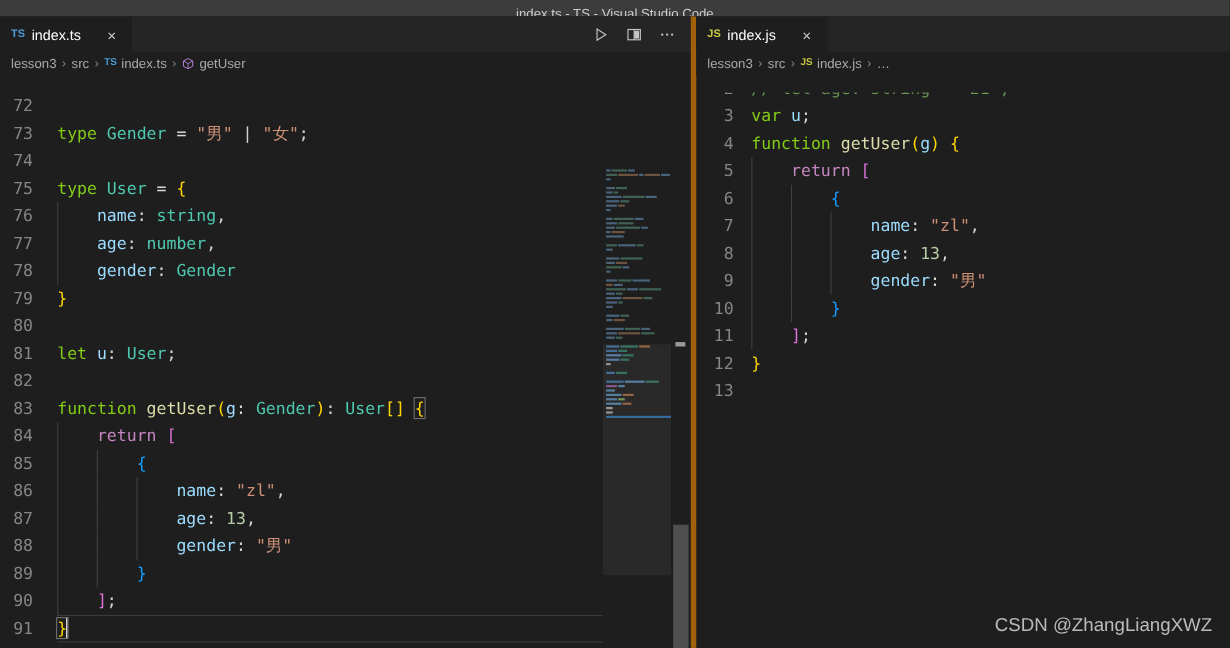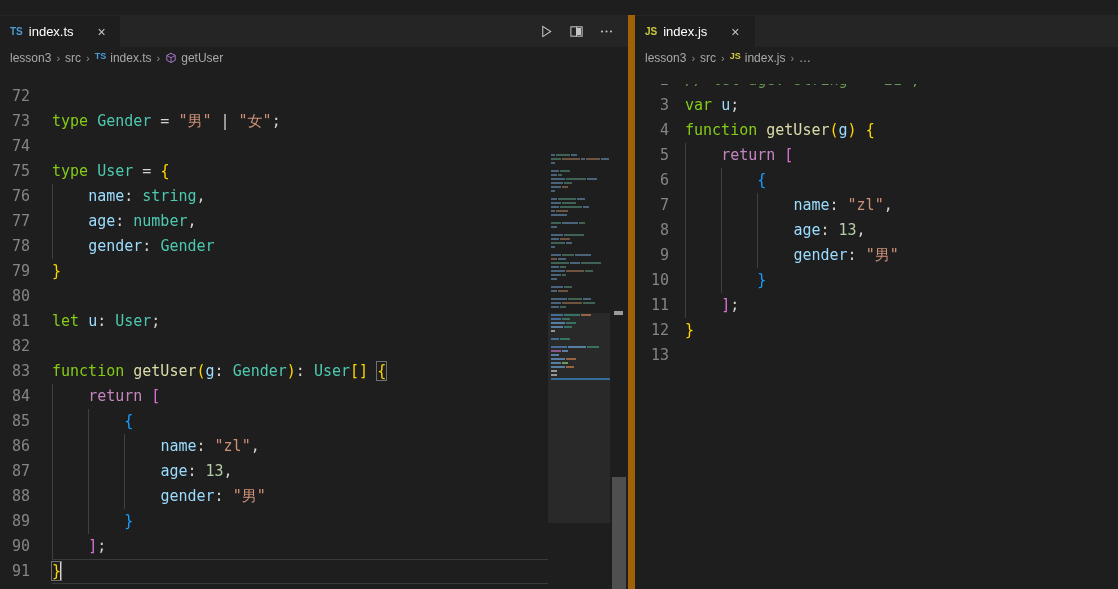--- a/index.html
+++ b/index.html
@@ -16,21 +16,21 @@
     position:absolute; top:0; left:0; width:1118px; height:15px;
     background:#3c3c3c; color:#cccccc;
     display:flex; align-items:flex-end; justify-content:center;
     font-size:12px; overflow:hidden;
   }
   .titlebar .ttxt{ transform:translateY(4px); white-space:nowrap; }
 
   
   .group{ position:absolute; top:15px; bottom:0; background:#1e1e1e; }
   #groupLeft{ left:0; width:628px; }
-  #groupRight{ left:628px; width:490px; border-left:7px solid #a16207;}
+  #groupRight{ left:628px; width:490px; border-left:5px solid #a16207;}
 
   
   .tabbar{
     position:relative; height:32px; background:#252526;
     display:flex; align-items:stretch;
   }
   .tab{
     display:flex; align-items:center; gap:6px;
     padding:0 8px 0 10px; min-width:120px;
     background:#1e1e1e; color:#ffffff;
@@ -145,20 +145,23 @@
     font-family:"Liberation Sans", sans-serif; white-space:nowrap;
   }
   
   .cube{ width:12px; height:12px; display:inline-block; }
 </style>
 </head>
 <body>
 
 <div id="app">
 
+  <div class="titlebar">
+    <span class="ttxt">index.ts - TS - Visual Studio Code</span>
+  </div>
 
   <div class="group" id="groupLeft">
 
     <div class="tabbar">
       <div class="tab active">
         <span class="ficon ts">TS</span>
         <span class="tname">index.ts</span>
         <span class="tclose">×</span>
       </div>
       <div class="tabfill"></div>
@@ -452,13 +455,14 @@
         <span class="bc">
           <span>…</span>
         </span>
       </div>
 
     <div class="inner">
       <div class="codearea"><div class="ln" style="margin-top: -16px;"><div class="lnum">2</div><div class="ltxt"><span class="cmt">// let age: string = "21";</span></div></div><div class="ln"><div class="lnum">3</div><div class="ltxt"><span class="kw">var</span><span class="pun"> </span><span class="prop">u</span><span class="pun">;</span></div></div><div class="ln"><div class="lnum">4</div><div class="ltxt"><span class="kw">function</span><span class="pun"> </span><span class="fn">getUser</span><span class="br1">(</span><span class="prop">g</span><span class="br1">)</span><span class="pun"> </span><span class="br1">{</span></div></div><div class="ln"><div class="lnum">5</div><div class="ltxt"><span class="ig" style="left: 0px;"></span><span class="pun">    </span><span class="ctl">return</span><span class="pun"> </span><span class="br2">[</span></div></div><div class="ln"><div class="lnum">6</div><div class="ltxt"><span class="ig" style="left: 0px;"></span><span class="ig" style="left: 36.12px;"></span><span class="pun">        </span><span class="br3">{</span></div></div><div class="ln"><div class="lnum">7</div><div class="ltxt"><span class="ig" style="left: 0px;"></span><span class="ig" style="left: 36.12px;"></span><span class="ig" style="left: 72.24px;"></span><span class="pun">            </span><span class="prop">name</span><span class="pun">: </span><span class="str">"zl"</span><span class="pun">,</span></div></div><div class="ln"><div class="lnum">8</div><div class="ltxt"><span class="ig" style="left: 0px;"></span><span class="ig" style="left: 36.12px;"></span><span class="ig" style="left: 72.24px;"></span><span class="pun">            </span><span class="prop">age</span><span class="pun">: </span><span class="num">13</span><span class="pun">,</span></div></div><div class="ln"><div class="lnum">9</div><div class="ltxt"><span class="ig" style="left: 0px;"></span><span class="ig" style="left: 36.12px;"></span><span class="ig" style="left: 72.24px;"></span><span class="pun">            </span><span class="prop">gender</span><span class="pun">: </span><span class="str">"男"</span></div></div><div class="ln"><div class="lnum">10</div><div class="ltxt"><span class="ig" style="left: 0px;"></span><span class="ig" style="left: 36.12px;"></span><span class="pun">        </span><span class="br3">}</span></div></div><div class="ln"><div class="lnum">11</div><div class="ltxt"><span class="ig" style="left: 0px;"></span><span class="pun">    </span><span class="br2">]</span><span class="pun">;</span></div></div><div class="ln"><div class="lnum">12</div><div class="ltxt"><span class="br1">}</span></div></div><div class="ln"><div class="lnum">13</div><div class="ltxt"></div></div></div>
     </div>
   </div>
 
+  <div class="watermark">CSDN @ZhangLiangXWZ</div>
 </div>
 
 </body></html>

